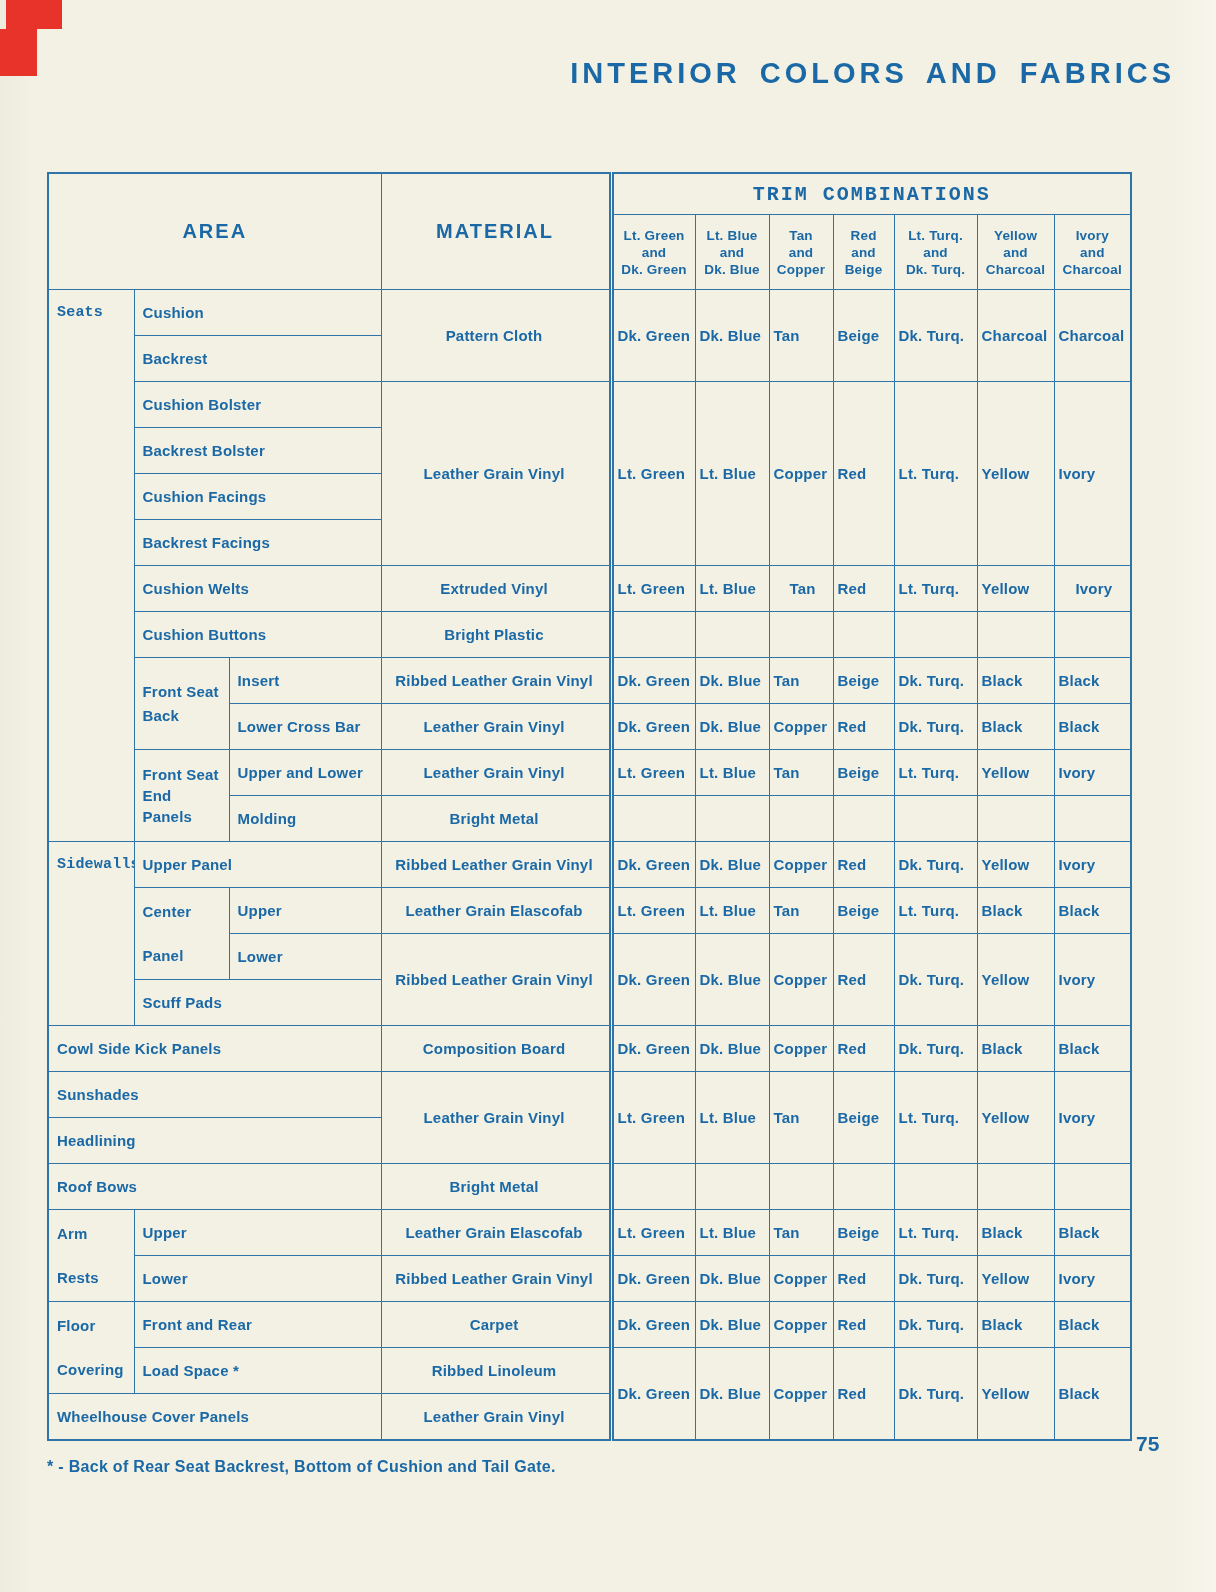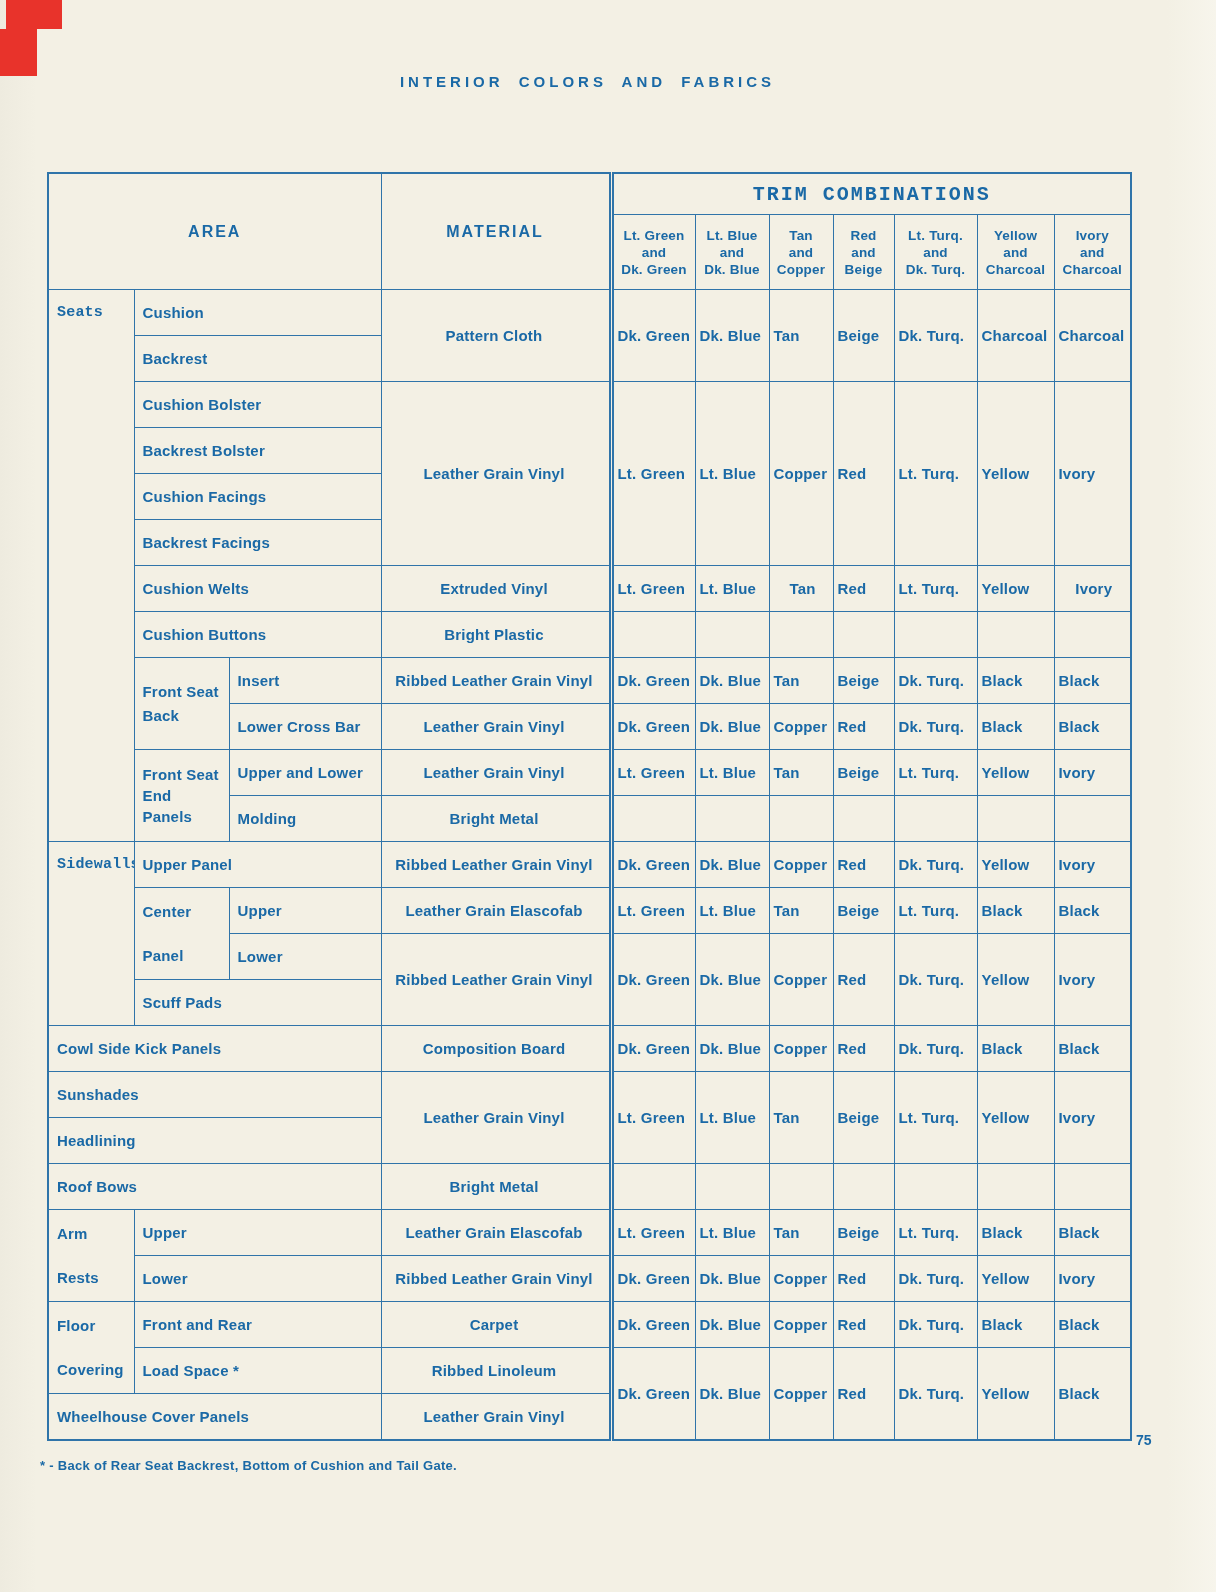--- a/index.html
+++ b/index.html
@@ -5,45 +5,45 @@
   html,body { margin:0; padding:0; background:#d8d5c9; }
   .page {
     position:relative; width:1216px; height:1592px; margin:0 auto;
     background:linear-gradient(90deg,#eeebdf 0%,#f3f0e4 3%,#f3f0e4 96%,#f7f5ec 100%);
     font-family:"Liberation Sans", sans-serif; font-weight:bold;
     color:#1a69a6; overflow:hidden;
   }
   .red-mark { position:absolute; background:#e8332b; }
   .mark1 { left:6px; top:0; width:56px; height:29px; }
   .mark2 { left:0; top:29px; width:37px; height:47px; }
-  .title { position:absolute; top:68px; left:0; width:1175px; text-align:center;
-    font-size:15px; line-height:27px; letter-spacing:4px; word-spacing:7px; }
+  .title { position:absolute; top:60px; left:0; width:1175px; text-align:right;
+    font-size:29px; line-height:27px; letter-spacing:4px; word-spacing:7px; }
   table.trim-table {
     position:absolute; top:172px; left:47px; width:1083px;
     border-collapse:collapse; table-layout:fixed;
     border:2.5px solid #2f74a9;
   }
   th,td { border:1.5px solid #2f74a9; padding:0; overflow:hidden; }
   thead th { vertical-align:middle; text-align:center; }
-  .hdr-big { font-size:16px; letter-spacing:2px; }
+  .hdr-big { font-size:20px; letter-spacing:2px; }
   .trim-title { height:40px; font-size:20px; letter-spacing:2px;font-family:Liberation Mono, monospace; }
   .colhdr { height:74px; font-size:13.5px; line-height:17px; letter-spacing:0.2px; }
   tbody tr { height:46px; }
   tbody td { font-size:15px; letter-spacing:0.2px; vertical-align:middle; }
   td.a { text-align:left; padding-left:8px; padding-right:4px; }
   td.top { vertical-align:top; padding-top:14px;font-family:Liberation Mono, monospace; }
   td.m { text-align:center; padding-left:0; padding-right:2px; }
   td.t { text-align:left; padding-left:4px; padding-right:1px; }
   td.dl { border-left:5px double #2f74a9; }
   th.dl { border-left:5px double #2f74a9; }
   .lh44 { line-height:44px; }
   .lh24 { line-height:24px; }
   .lh21 { line-height:21px; }
-  .footnote { position:absolute; left:40px; top:1458px; font-size:13px; letter-spacing:0.3px; }
-  .page-number { position:absolute; left:1136px; top:1432px; font-size:14px; }
+  .footnote { position:absolute; left:47px; top:1458px; font-size:16px; letter-spacing:0.3px; }
+  .page-number { position:absolute; left:1136px; top:1432px; font-size:21px; }
 </style>
 </head>
 <body>
 
 <div class="page">
   <div class="red-mark mark1"></div>
   <div class="red-mark mark2"></div>
 
   <div class="title">
     <div>INTERIOR COLORS AND FABRICS</div>

